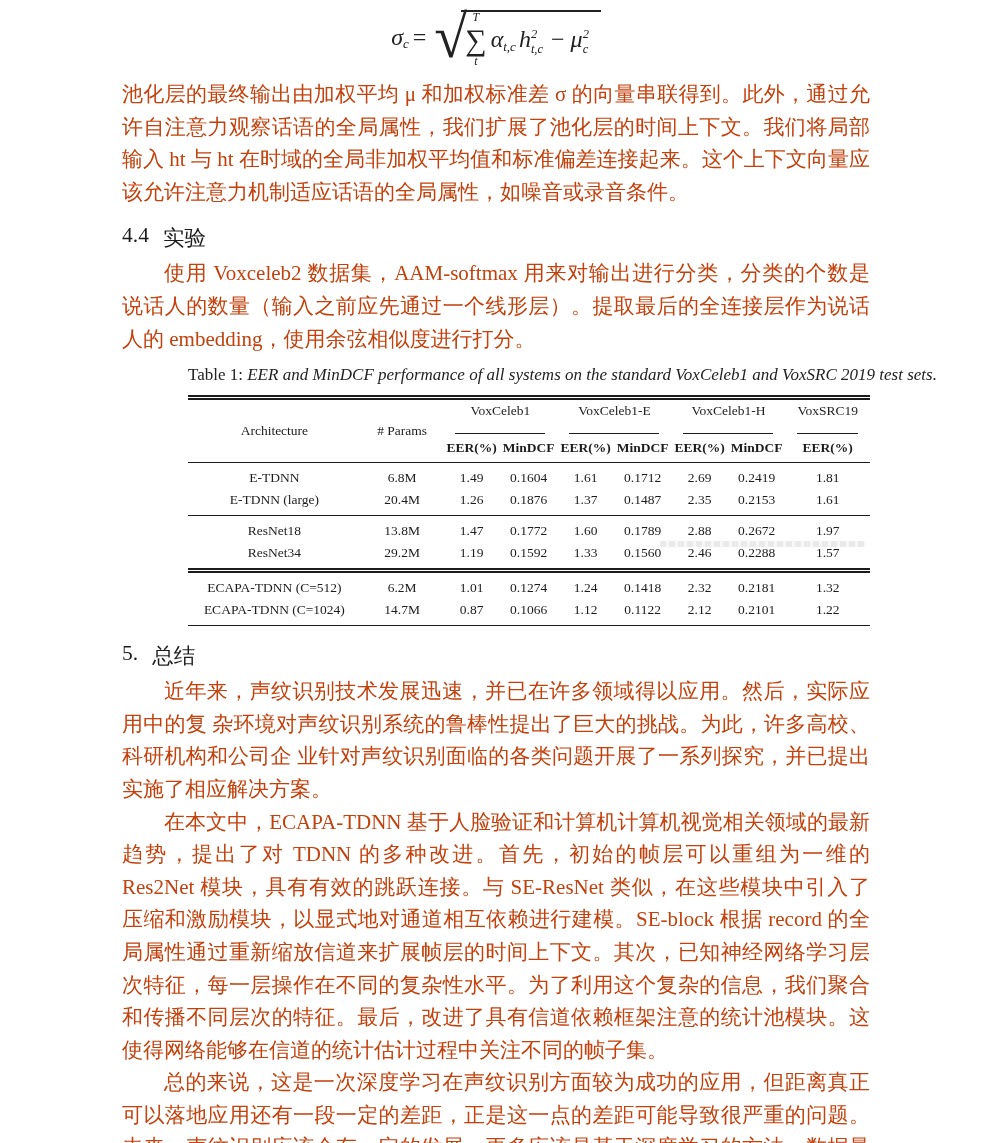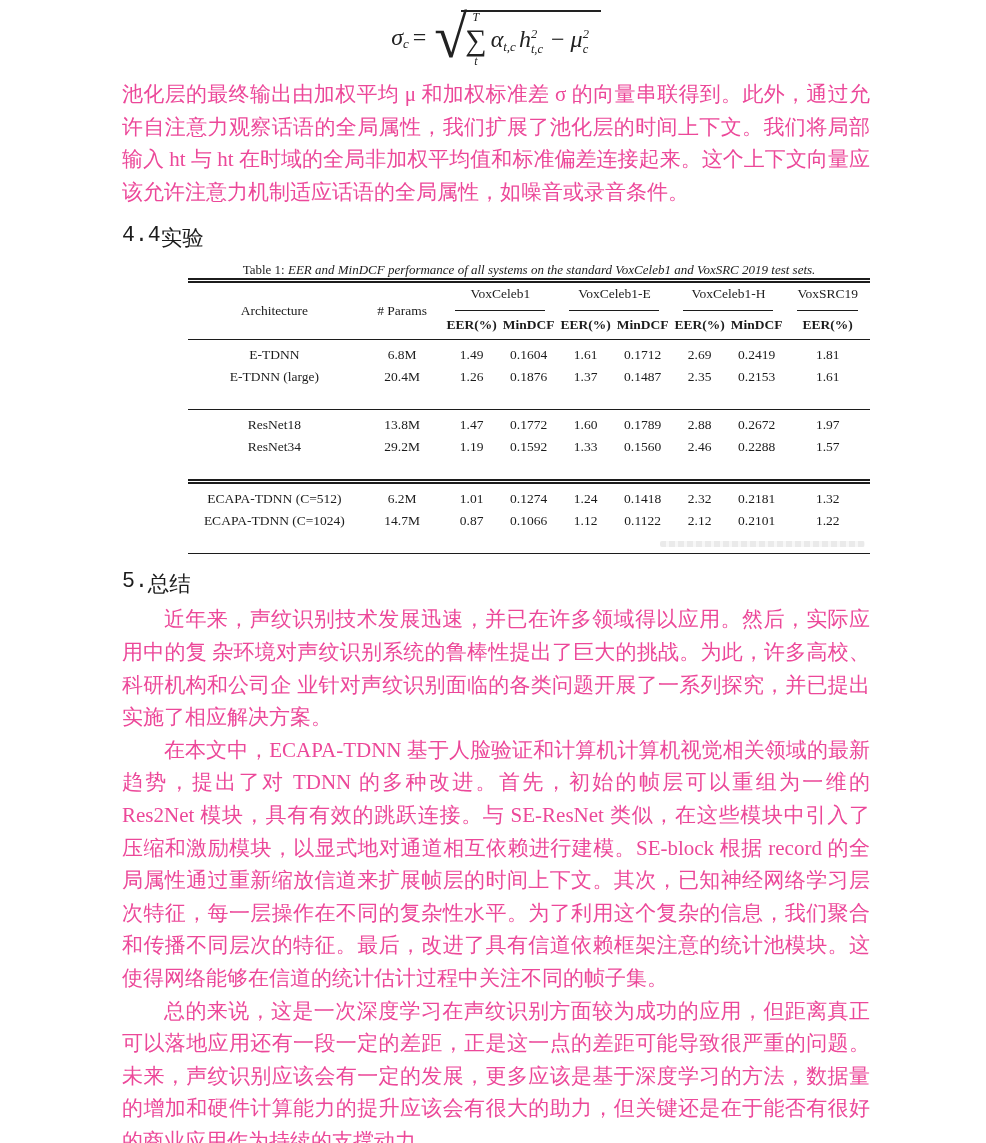--- a/index.html
+++ b/index.html
@@ -33,53 +33,53 @@
   .sum{display:inline-flex;flex-direction:column;align-items:center;line-height:1;margin:0 4px 0 2px;}
   .sum-sup,.sum-sub{font-size:12px;font-style:italic;line-height:1.1;}
   .sum-sym{font-style:normal;font-size:30px;line-height:1;}
   .stack{display:inline-flex;flex-direction:column;align-items:flex-start;line-height:1;font-size:12.5px;font-style:italic;transform:translateY(2px);margin-right:2px;}
   .stack .st-sup,.stack .st-sub{display:block;line-height:1.15;}
   .f-minus{font-style:normal;margin:0 6px;}
   
   .para{
     font-size:21px;line-height:32.6px;
     text-align:justify;margin:0;
-    color:#ec4899;
+    color:#c2410c;
   }
   .para.indent{text-indent:2em;}
   .sec-heading{
     font-size:21.5px;margin:15px 0 5px 0;font-weight:400;
     display:flex;
   }
-  .sec-heading .sec-num{margin-right:0;font-family:Liberation Mono, monospace;}
+  .sec-heading .sec-num{margin-right:14px;}
   
   .table-block{margin:10px 0 6px 66px;width:682px;}
   .table-caption{
-    text-align:center;font-size:13px;color:#222;
-    white-space:nowrap;
+    text-align:center;font-size:17px;color:#222;
+    margin-bottom:10px;white-space:nowrap;
   }
   .table-caption .cap-label{font-style:normal;}
   .table-caption .cap-text{font-style:italic;}
   table.paper-table{
     width:682px;border-collapse:collapse;
     font-size:13.5px;color:#1c1c1c;
     border-top:5px double #1c1c1c;
   }
   table.paper-table th,table.paper-table td{
     padding:1px 3px;text-align:center;font-weight:400;line-height:20px;
     white-space:nowrap;
   }
   th.col-arch{width:168px;}
   th.col-params{width:78px;}
   th.group{font-weight:700;padding-bottom:0;}
-  th.group .cmid{border-bottom:1.2px solid #1c1c1c;padding-bottom:6px;margin:0 9px;display:block;}
+  th.group .cmid{border-bottom:1.2px solid #1c1c1c;padding-bottom:12px;margin:0 9px;display:block;}
   th.rowspan2{font-weight:700;vertical-align:middle;border-bottom:1.5px solid #1c1c1c;}
   tr.subhead th{font-weight:700;border-bottom:1.5px solid #1c1c1c;padding-top:3px;padding-bottom:4px;}
   tr.grp-start td{padding-top:5px;text-align:center;}
-  tr.grp-end td{padding-bottom:22px;}
+  tr.grp-end td{padding-bottom:5px;}
   tr.rule-single td{border-bottom:1.2px solid #1c1c1c;}
   tr.rule-double td{border-bottom:5px double #1c1c1c;}
   tr.rule-bottom td{border-bottom:1.6px solid #1c1c1c;}
   td.b{font-weight:700;}
   .watermark-smudge{
     position:absolute;left:660px;top:541px;width:205px;height:6px;
     background:repeating-linear-gradient(90deg,#d9d9d9 0 6px,#f2f2f2 6px 9px);
     opacity:.55;border-radius:2px;filter:blur(.6px);
   }
 </style>
@@ -117,20 +117,21 @@
         </span>
       </span>
     </div>
 
     <p class="para">池化层的最终输出由加权平均 μ 和加权标准差 σ 的向量串联得到。此外，通过允许自注意力观察话语的全局属性，我们扩展了池化层的时间上下文。我们将局部输入 ht 与 ht 在时域的全局非加权平均值和标准偏差连接起来。这个上下文向量应该允许注意力机制适应话语的全局属性，如噪音或录音条件。</p>
 
     <div class="sec-heading">
       <span class="sec-num">4.4</span>
       <span class="sec-title">实验</span>
     </div>
+    <p class="para indent">使用 Voxceleb2 数据集，AAM-softmax 用来对输出进行分类，分类的个数是说话人的数量（输入之前应先通过一个线形层）。提取最后的全连接层作为说话人的 embedding，使用余弦相似度进行打分。</p>
 
     <div class="table-block">
       <div class="table-caption">
         <span class="cap-label">Table 1:</span>
         <span class="cap-text">EER and MinDCF performance of all systems on the standard VoxCeleb1 and VoxSRC 2019 test sets.</span>
       </div>
       <table class="paper-table">
         <thead>
           <tr>
             <th class="rowspan2 col-arch" rowspan="2">Architecture</th>

